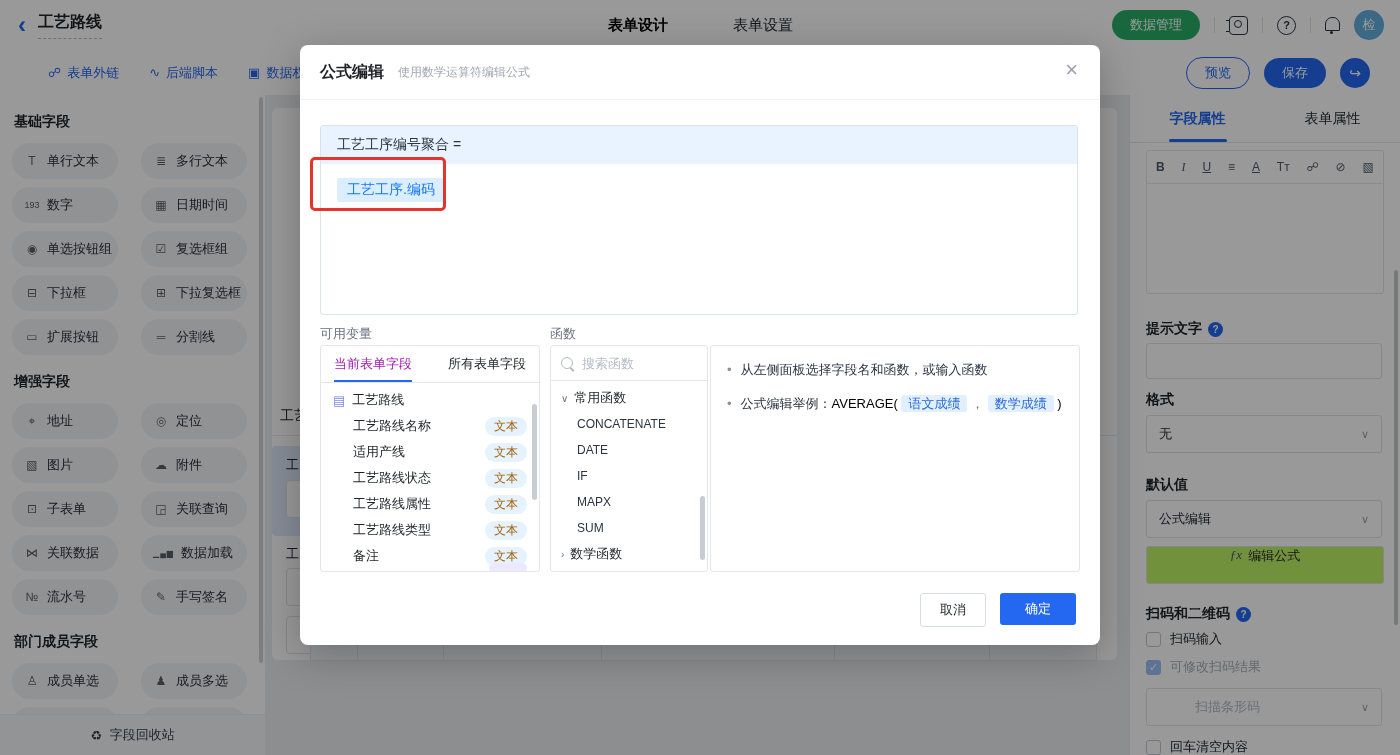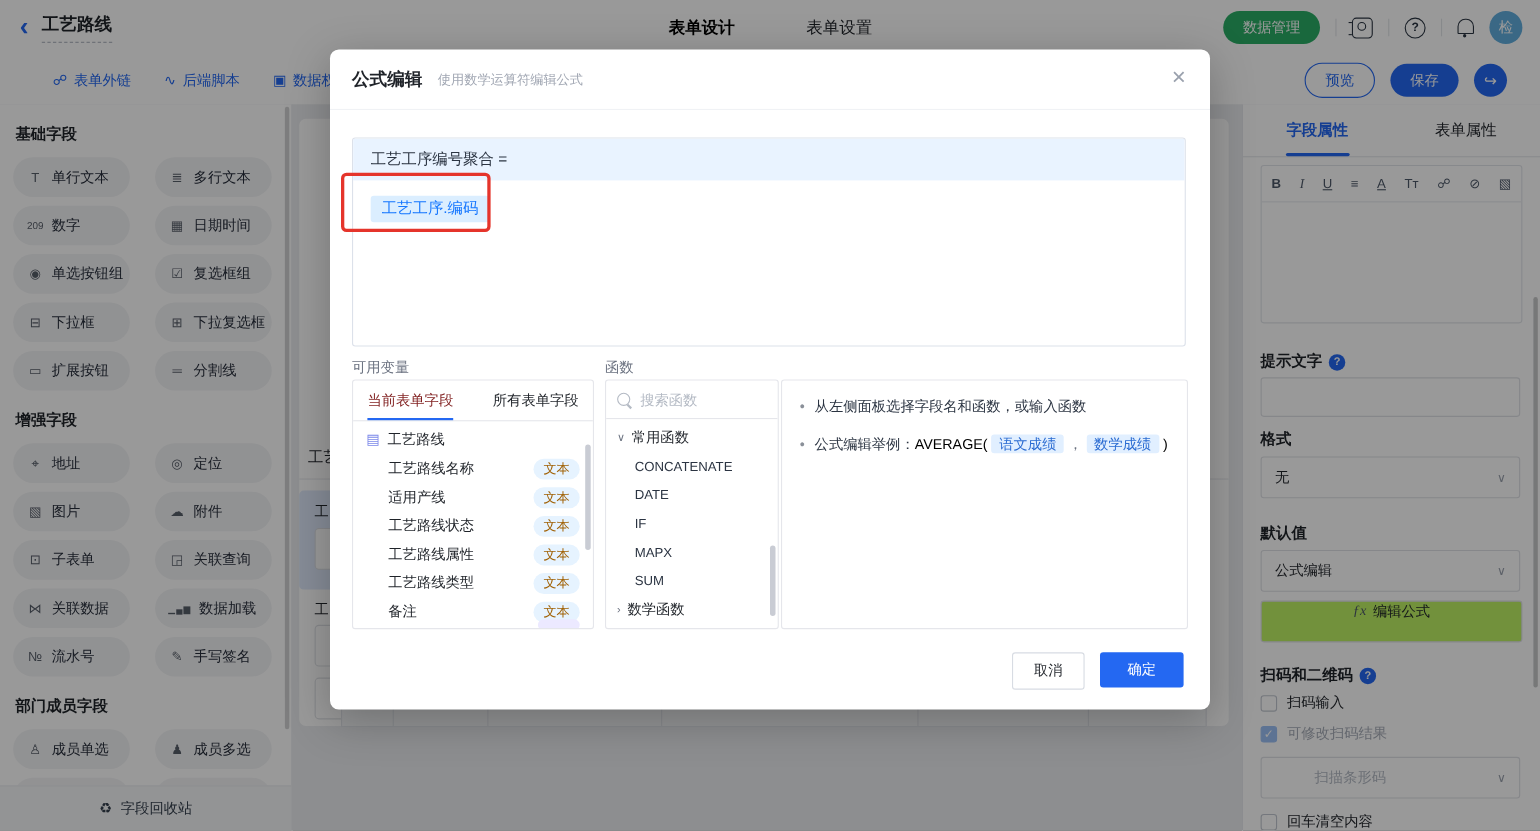--- a/index.html
+++ b/index.html
@@ -84,21 +84,21 @@
   .fband{height:38px;background:#e9f3ff;display:flex;align-items:center;padding:0 16px;font-size:14px;color:#2b3442;}
   .ftoken{display:inline-block;margin:14px 16px;background:#dbeeff;color:#1677ff;font-size:14px;padding:3px 10px;border-radius:3px;cursor:pointer;}
   .red-annot{position:absolute;left:10px;top:112px;width:130px;height:48px;border:3px solid #e5342b;border-radius:5px;pointer-events:none;z-index:5;}
   .collabel{position:absolute;top:280px;font-size:13px;color:#6b7280;}
   .panelbox{position:absolute;top:300px;height:227px;border:1px solid #e5e6eb;border-radius:3px;box-sizing:border-box;overflow:hidden;background:#fff;}
   .vars{left:20px;width:220px;}
   .fns{left:250px;width:158px;}
   .tips{left:410px;width:370px;padding:14px 16px;box-sizing:border-box;}
   .vtabs{height:36px;border-bottom:1px solid #e5e6eb;display:flex;align-items:center;justify-content:space-between;padding:0 13px;font-size:13px;}
   .vtab{cursor:pointer;position:relative;height:100%;display:flex;align-items:center;}
-  .vtab.active{color:#7f1d1d;}
+  .vtab.active{color:#a21caf;}
   .vtab.active::after{content:"";position:absolute;left:0;right:0;bottom:0;height:2px;background:#2468f2;}
   .vrow{height:26px;display:flex;align-items:center;padding-left:12px;cursor:pointer;position:relative;}
   .vrow .doc{color:#7c88ea;margin-right:7px;font-size:13px;}
   .vrow.child{padding-left:32px;}
   .typepill{position:absolute;right:12px;background:#e6f3ff;color:#a16207;font-size:12px;padding:1px 9px;border-radius:10px;}
   .pill-stub2{position:absolute;right:12px;bottom:-4px;width:38px;height:10px;background:#ece9ff;border-radius:8px;}
   .vscroll{position:absolute;right:2px;width:5px;background:#c9ccd4;border-radius:3px;}
   .searchrow{height:34px;border-bottom:1px solid #e5e6eb;display:flex;align-items:center;padding:0 10px;gap:7px;}
   .i-search{width:10px;height:10px;border:1.6px solid #b4bac4;border-radius:50%;position:relative;flex:none;}
   .i-search::after{content:"";position:absolute;left:9px;top:9px;width:5px;height:1.6px;background:#b4bac4;transform:rotate(45deg);transform-origin:0 0;}
@@ -164,21 +164,21 @@
     <div class="pillgrid">
       <div class="pill">
           <span class="g">T</span>
           <span class="lb">单行文本</span>
         </div>
       <div class="pill">
           <span class="g">≣</span>
           <span class="lb">多行文本</span>
         </div>
       <div class="pill">
-          <span class="g" style="font-size:9px;">209</span>
+          <span class="g" style="font-size:9px;">193</span>
           <span class="lb">数字</span>
         </div>
       <div class="pill">
           <span class="g">▦</span>
           <span class="lb">日期时间</span>
         </div>
       <div class="pill">
           <span class="g">◉</span>
           <span class="lb">单选按钮组</span>
         </div>

